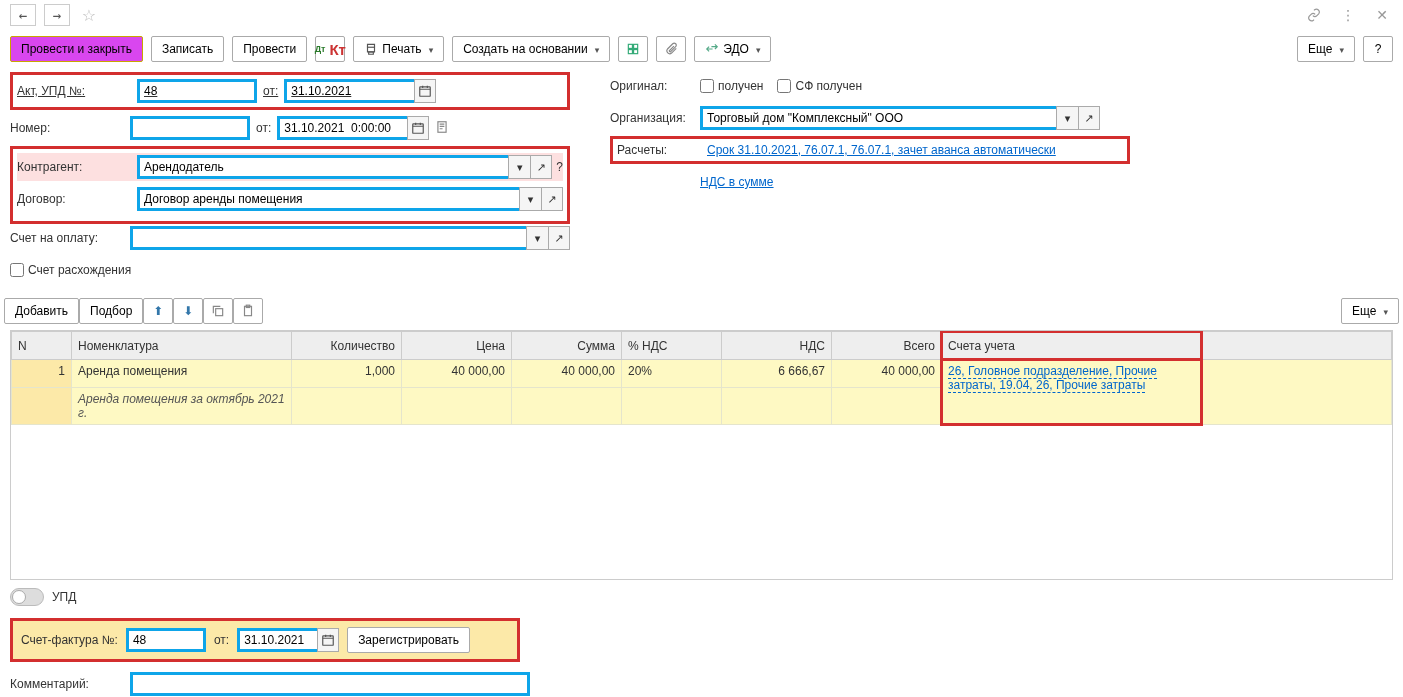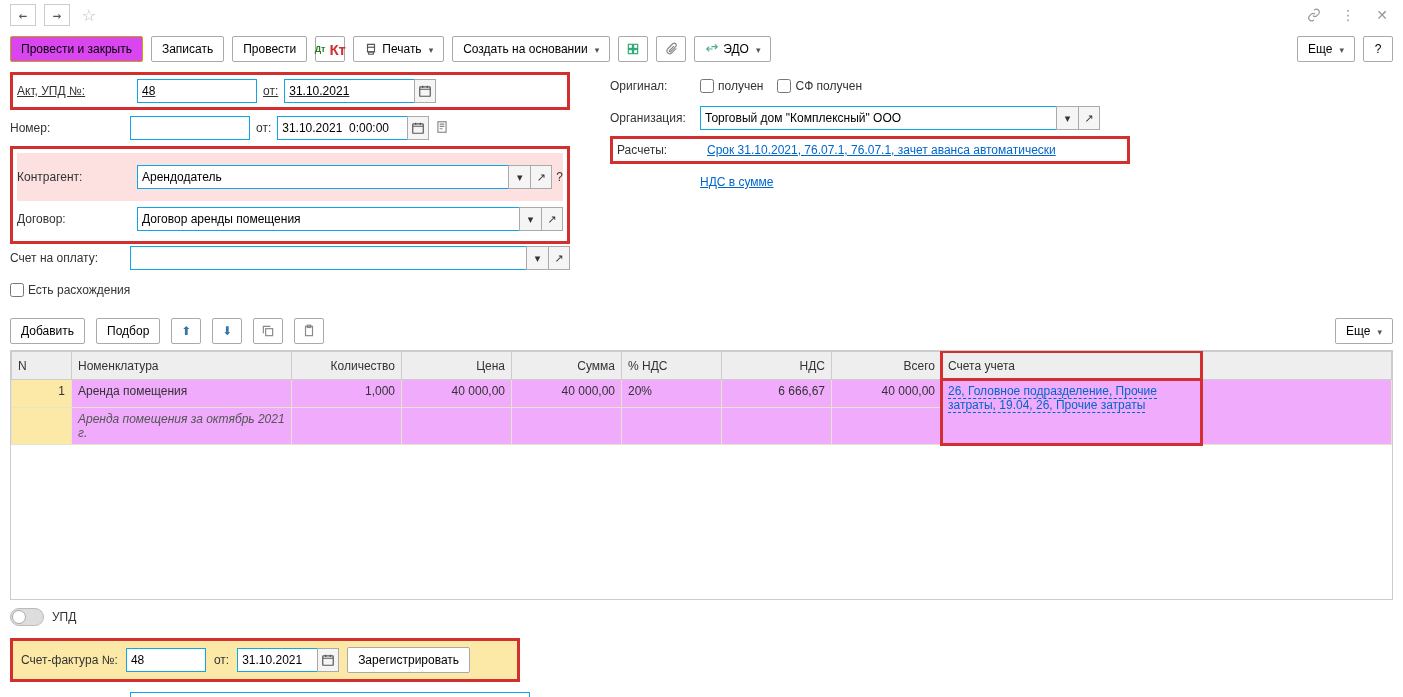--- a/index.html
+++ b/index.html
@@ -12,37 +12,37 @@
 .icon-btn { width: 22px; height: 22px; display: flex; align-items: center; justify-content: center; cursor: pointer; color: #999; font-size: 14px; }
 .star-icon::before { content: "☆"; font-size:16px; color:#bbb;}
 .toolbar { padding: 6px 10px; display: flex; gap: 8px; align-items: center; }
 .btn { height: 26px; padding: 0 10px; border: 1px solid #aaa; background: #fff; cursor: pointer; display: flex; align-items: center; gap: 4px; font-size: 12px; border-radius: 2px; }
 .btn.primary { background: #d946ef; border-color: #c9a500; font-weight:normal; }
 .btn.sq { width: 30px; padding: 0; justify-content: center; }
 .btn .caret::after { content: "▾"; font-size: 9px; margin-left: 3px; color: #555; }
 .form-area { padding: 4px 10px; }
 .form-row { display: flex; align-items: center; min-height: 28px; margin-bottom: 4px; }
 .lbl { width: 120px; color: #333; }
-.input { height: 24px; border: 1px solid #0ea5e9; padding: 0 4px; background: #fff; font-size: 12px; }
+.input { height: 24px; border: 3px solid #0ea5e9; padding: 0 4px; background: #fff; font-size: 12px; }
 .input-grp { display: flex; }
 .input-grp .input { border-right: none; }
 .input-grp .ibtn { width: 22px; height: 24px; border: 1px solid #aaa; background: #f5f5f5; display: flex; align-items: center; justify-content: center; cursor: pointer; font-size: 11px; }
 .input-grp .ibtn:not(:last-child){ border-right:none;}
 .two-col { display: flex; }
 .col-l { width: 560px; }
 .col-r { flex: 1; padding-left: 40px; }
 .link { color: #0066cc; text-decoration: underline; cursor: pointer; }
 .link.dashed { border-bottom: 1px dashed #0066cc; text-decoration: none; }
 .chk { display: flex; align-items: center; gap: 4px; cursor: pointer; }
 .chk input { width: 14px; height: 14px; }
-.tbl-toolbar { padding: 6px 10px; display: flex; gap: 11px; align-items: flex-end; }
+.tbl-toolbar { padding: 6px 4px; display: flex; gap: 0; align-items: flex-end; }
 .table-wrap { margin: 0 10px; border: 1px solid #ccc; height: 250px; overflow: hidden; }
 .tbl { width: 100%; border-collapse: collapse; }
 .tbl th { background: #eee; border: 1px solid #ccc; padding: 4px 6px; text-align: left; font-weight: normal; height: 28px; font-size:12px;}
-.tbl td { border: 1px solid #e5e5cc; padding: 4px 6px; vertical-align: top; background: #f0abfc; height:28px;}
+.tbl td { border: 1px solid #e5e5cc; padding: 4px 6px; vertical-align: top; background: #fef9c3; height:28px;}
 .tbl td.num, .tbl th.num { text-align: right; }
 .tbl .sel td:first-child { background: #fce9a8; }
 .tbl .desc { font-style: italic; color: #555; }
 .footer-sw { padding: 8px 10px; display: flex; align-items: center; gap: 8px; }
 .switch { width: 34px; height: 18px; border-radius: 9px; background: #ddd; position: relative; cursor: pointer; border:1px solid #bbb;}
 .switch::after { content: ""; position: absolute; width: 14px; height: 14px; border-radius: 50%; background: #fff; top: 1px; left: 1px; border:1px solid #aaa; box-sizing:border-box;}
 .totals { position:absolute; right:10px; display:flex; gap:30px; background:#f2f2f2; padding:6px 12px; border:1px solid #ddd;}
 .sf-row { margin: 0 10px 6px; padding: 6px 8px; background: #fce9a8; display: flex; align-items: center; gap: 8px; width: 510px; }
 .sf-row .input{ background:#fff;}
 .ot-label { margin: 0 6px; }
@@ -151,21 +151,21 @@
       </div>
       <div class="ibtn" style="margin-left:6px;border:none;background:none">
         <svg viewBox="0 0 24 24" fill="none" stroke="#888" stroke-width="2">
             <rect x="5" y="3" width="14" height="18"></rect>
             <path d="M8 7h8M8 11h8M8 15h5"></path>
           </svg>
       </div>
     </div>
 
     <div class="hl-box" style="padding:4px;">
-      <div class="form-row pink-bg" style="padding:12px 0;">
+      <div class="form-row pink-bg" style="padding:2px 0;">
         <span class="lbl">Контрагент:</span>
         <div class="input-grp" style="flex:1">
           <input class="input" style="flex: 1 1 0%;" value="Арендодатель">
           <div class="ibtn">▾</div>
           <div class="ibtn">↗</div>
         </div>
         <div class="ibtn" style="margin-left:4px">?</div>
       </div>
       <div class="form-row">
         <span class="lbl">Договор:</span>
@@ -182,21 +182,21 @@
       <div class="input-grp" style="flex:1">
         <input class="input" style="flex: 1 1 0%;" value="">
         <div class="ibtn">▾</div>
         <div class="ibtn">↗</div>
       </div>
     </div>
 
     <div class="form-row">
       <label class="chk">
         <input type="checkbox" style="">
-          <span>Есть расхождения</span>
+          <span>Счет расхождения</span>
       </label>
     </div>
   </div>
 
   <div class="col-r">
     <div class="form-row">
       <span style="width:90px">Оригинал:</span>
       <label class="chk" style="margin-right:14px">
           <input type="checkbox" style="">
           <span>получен</span>

